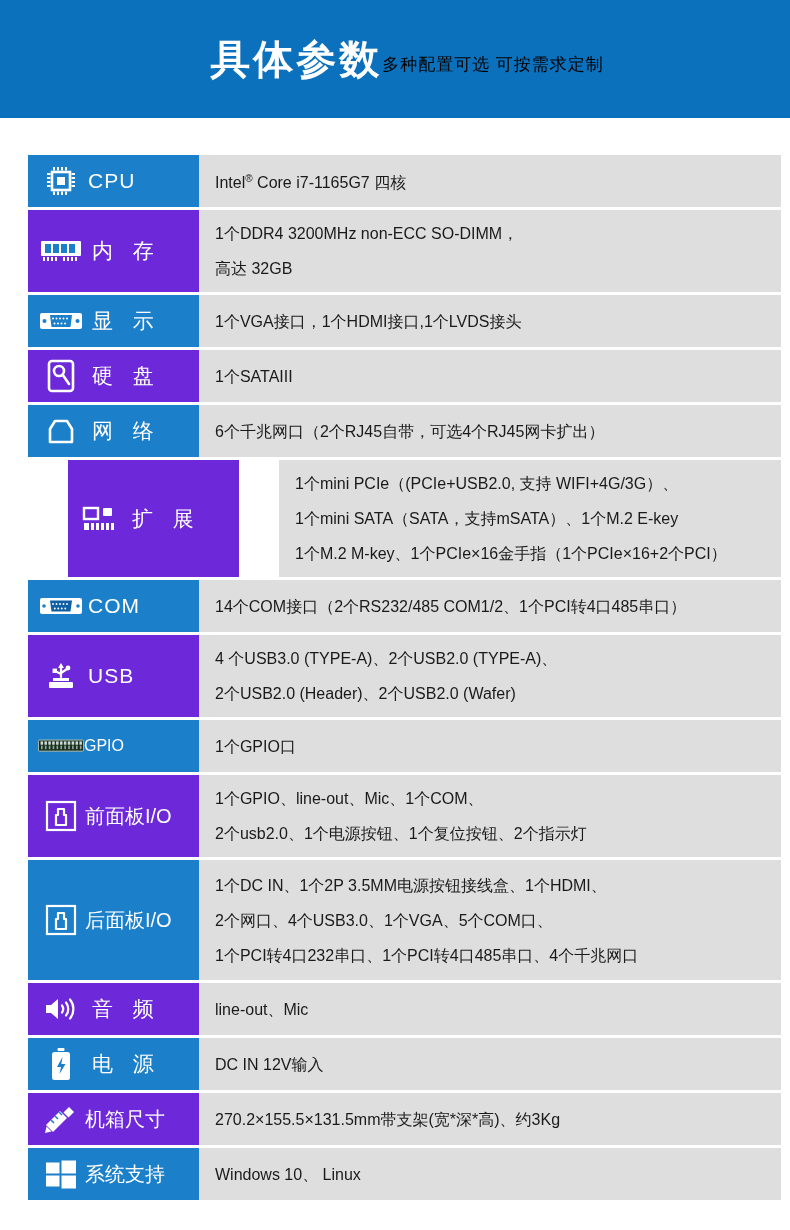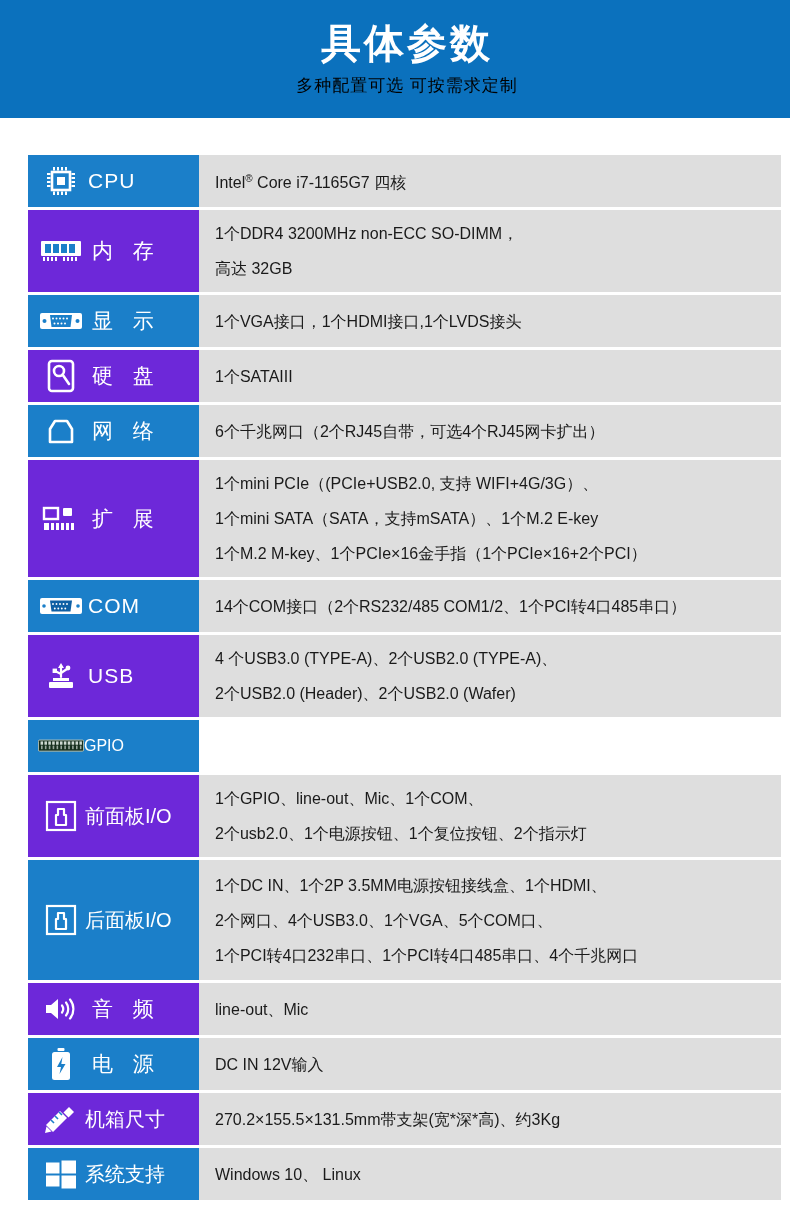--- a/index.html
+++ b/index.html
@@ -11,21 +11,21 @@
     font-family: "Liberation Sans", "DejaVu Sans", sans-serif;
     overflow: hidden;
   }
 
   
   .banner {
     width: 790px;
     height: 118px;
     background: #0b71bd;
     display: flex;
-    flex-direction: column;
+    flex-direction: row;
     align-items: center;
     justify-content: center;
     padding-left: 24px;
   }
   .banner-title {
     color: #ffffff;
     font-size: 40px;
     font-weight: bold;
     letter-spacing: 3px;
     line-height: 1.05;
@@ -94,21 +94,21 @@
   .value-line {
     font-size: 16px;
     line-height: 35px;
     white-space: nowrap;
   }
   .value-line sup { font-size: 10px; vertical-align: super; }
 
   
   .h1 { min-height: 52px; }
   .h2 { min-height: 72px; }
-  .h3 { min-height: 100px; }
+  .h3 { min-height: 100px; margin-left: 40px; }
   .h4 { min-height: 120px; }
 </style>
 </head>
 <body>
 
 <div class="banner">
   <div class="banner-title">具体参数</div>
   <div class="banner-sub">多种配置可选 可按需求定制</div>
 </div>
 
@@ -338,20 +338,23 @@
               <rect x="33.2" y="8.5" width="2" height="4.5"></rect>
               <rect x="38.1" y="8.5" width="2" height="4.5"></rect>
               <rect x="43" y="8.5" width="2" height="4.5"></rect>
               <rect x="47.9" y="8.5" width="2" height="4.5"></rect>
               <rect x="52.8" y="8.5" width="2" height="4.5"></rect>
       </g>
           </svg>
         </div>
         <div class="label-text narrow">GPIO</div>
       </div>
+      <div class="value-cell h1">
+        <div class="value-line">1个GPIO口</div>
+      </div>
     </div>
     <div class="spec-row">
       <div class="label-cell shade-b h2">
         <div class="icon-box">
           <svg width="32" height="32" viewBox="0 0 32 32">
       <rect x="2" y="2" width="28" height="28" fill="none" stroke="#ffffff" stroke-width="2.2"></rect>
       <path d="M11 25 V15 H13 V9 H19 V15 H21 V25 Z" fill="none" stroke="#ffffff" stroke-width="2.2" stroke-linejoin="round"></path>
       </svg>
         </div>
         <div class="label-text tight">前面板I/O</div>

